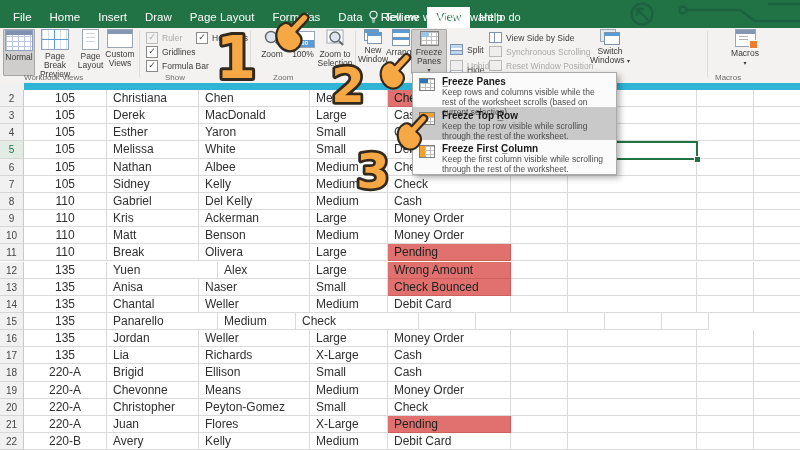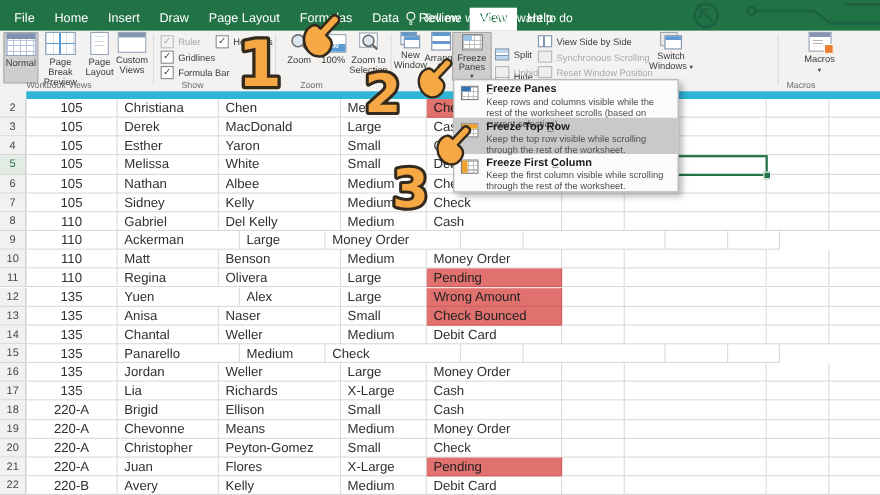--- a/index.html
+++ b/index.html
@@ -327,20 +327,21 @@
           <div class="cell" style="width: 78px; line-height: 16.15px;">Medium</div>
           <div class="cell" style="width: 123px; line-height: 16.15px;">Cash</div>
           <div class="cell" style="width: 57px; line-height: 16.15px;"></div>
           <div class="cell" style="width: 129px; line-height: 16.15px;"></div>
           <div class="cell" style="width: 57px; line-height: 16.15px;"></div>
           <div class="cell" style="width: 47px; line-height: 16.15px;"></div>
         </div>
         <div class="srow" style="top: 127.05px; height: 17.15px;">
           <div class="rowhdr" style="width: 24px; line-height: 17.15px;">9</div>
           <div class="cell num" style="width: 83px; line-height: 16.15px;">110</div>
+          <div class="cell" style="width: 92px; line-height: 16.15px;">Kris</div>
           <div class="cell" style="width: 111px; line-height: 16.15px;">Ackerman</div>
           <div class="cell" style="width: 78px; line-height: 16.15px;">Large</div>
           <div class="cell" style="width: 123px; line-height: 16.15px;">Money Order</div>
           <div class="cell" style="width: 57px; line-height: 16.15px;"></div>
           <div class="cell" style="width: 129px; line-height: 16.15px;"></div>
           <div class="cell" style="width: 57px; line-height: 16.15px;"></div>
           <div class="cell" style="width: 47px; line-height: 16.15px;"></div>
         </div>
         <div class="srow" style="top: 144.2px; height: 17.15px;">
           <div class="rowhdr" style="width: 24px; line-height: 17.15px;">10</div>
@@ -350,21 +351,21 @@
           <div class="cell" style="width: 78px; line-height: 16.15px;">Medium</div>
           <div class="cell" style="width: 123px; line-height: 16.15px;">Money Order</div>
           <div class="cell" style="width: 57px; line-height: 16.15px;"></div>
           <div class="cell" style="width: 129px; line-height: 16.15px;"></div>
           <div class="cell" style="width: 57px; line-height: 16.15px;"></div>
           <div class="cell" style="width: 47px; line-height: 16.15px;"></div>
         </div>
         <div class="srow" style="top: 161.35px; height: 17.15px;">
           <div class="rowhdr" style="width: 24px; line-height: 17.15px;">11</div>
           <div class="cell num" style="width: 83px; line-height: 16.15px;">110</div>
-          <div class="cell" style="width: 92px; line-height: 16.15px;">Regina</div>
+          <div class="cell" style="width: 92px; line-height: 16.15px;">Break</div>
           <div class="cell" style="width: 111px; line-height: 16.15px;">Olivera</div>
           <div class="cell" style="width: 78px; line-height: 16.15px;">Large</div>
           <div class="cell bad" style="width: 123px; line-height: 16.15px;">Pending</div>
           <div class="cell" style="width: 57px; line-height: 16.15px;"></div>
           <div class="cell" style="width: 129px; line-height: 16.15px;"></div>
           <div class="cell" style="width: 57px; line-height: 16.15px;"></div>
           <div class="cell" style="width: 47px; line-height: 16.15px;"></div>
         </div>
         <div class="srow" style="top: 178.5px; height: 17.15px;">
           <div class="rowhdr" style="width: 24px; line-height: 17.15px;">12</div>

